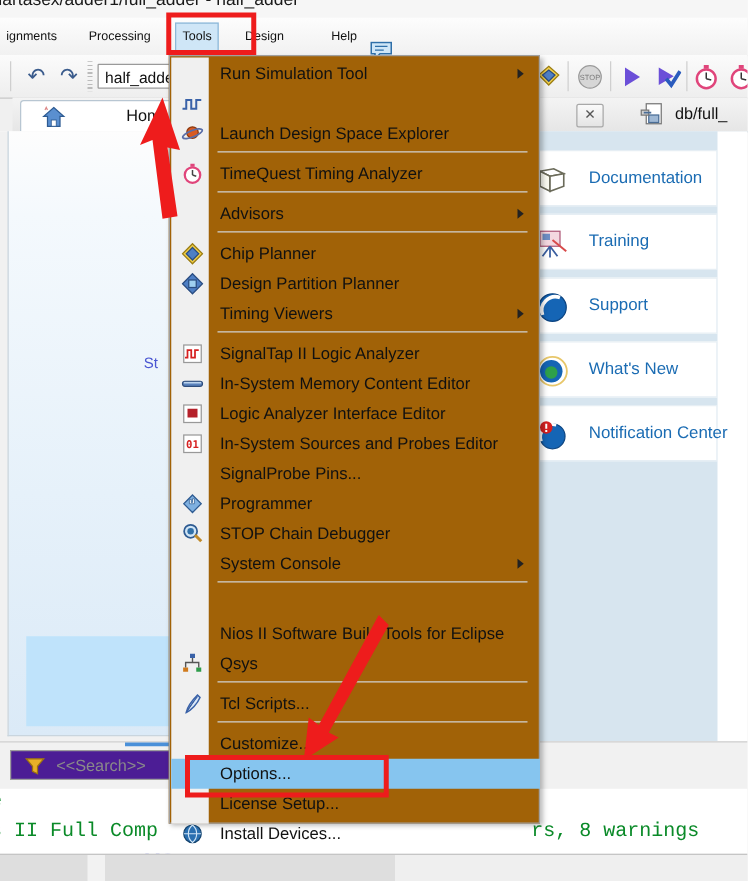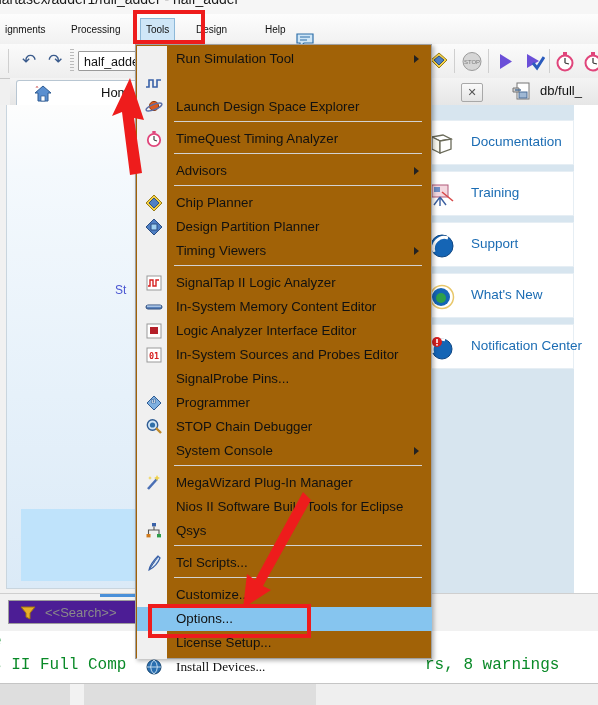--- a/index.html
+++ b/index.html
@@ -487,28 +487,20 @@
     </svg>
     <span class="txt">STOP Chain Debugger</span>
   </div>
 
   <div class="mi" style="top:394px;">
     <span class="txt">System Console</span>
     <span class="arr"></span>
   </div>
   <div class="msep" style="top:420px;"></div>
 
-  <div class="mi" style="top:426px;">
-    <svg class="ic" viewBox="0 0 18 18">
-      <path d="M3 15 L12 5" stroke="#4a6fb5" stroke-width="2.6"></path>
-      <path d="M11 3 L12 1 L13 3 L15 4 L13 5 L12 7 L11 5 L9 4z" fill="#f0d14a"></path>
-      <path d="M5 2 L5.6 3.4 L7 4 L5.6 4.6 L5 6 L4.4 4.6 L3 4 L4.4 3.4z" fill="#f0d14a"></path>
-    </svg>
-    <span class="txt">MegaWizard Plug-In Manager</span>
-  </div>
 
   <div class="mi" style="top:450px;">
     <span class="txt">Nios II Software Build Tools for Eclipse</span>
   </div>
 
   <div class="mi" style="top:474px;">
     <svg class="ic" viewBox="0 0 18 18">
       <rect x="7" y="1" width="4" height="3.4" fill="#3a62a8"></rect>
       <rect x="1.5" y="12" width="4" height="3.4" fill="#d07a1c"></rect>
       <rect x="12" y="12" width="4" height="3.4" fill="#2e9c4a"></rect>
@@ -532,21 +524,21 @@
   </div>
 
   <div class="mi hl" style="top:562px;">
     <span class="txt">Options...</span>
   </div>
 
   <div class="mi" style="top:586px;">
     <span class="txt">License Setup...</span>
   </div>
 
-  <div class="mi" style="top:610px;font-family:Liberation Serif, serif;">
+  <div class="mi" style="top:610px;">
     <svg class="ic" viewBox="0 0 18 18">
       <circle cx="9" cy="9" r="7" fill="#2a6fb0" stroke="#14436e"></circle>
       <path d="M2 9 H16 M9 2 A9 9 0 0 0 9 16 A9 9 0 0 0 9 2" stroke="#cfe4f5" stroke-width="0.9" fill="none"></path>
     </svg>
     <span class="txt">Install Devices...</span>
   </div>
 </div>
 
 <div class="redbox" id="redboxTools"></div>
 <div class="redbox" id="redboxOptions"></div>

